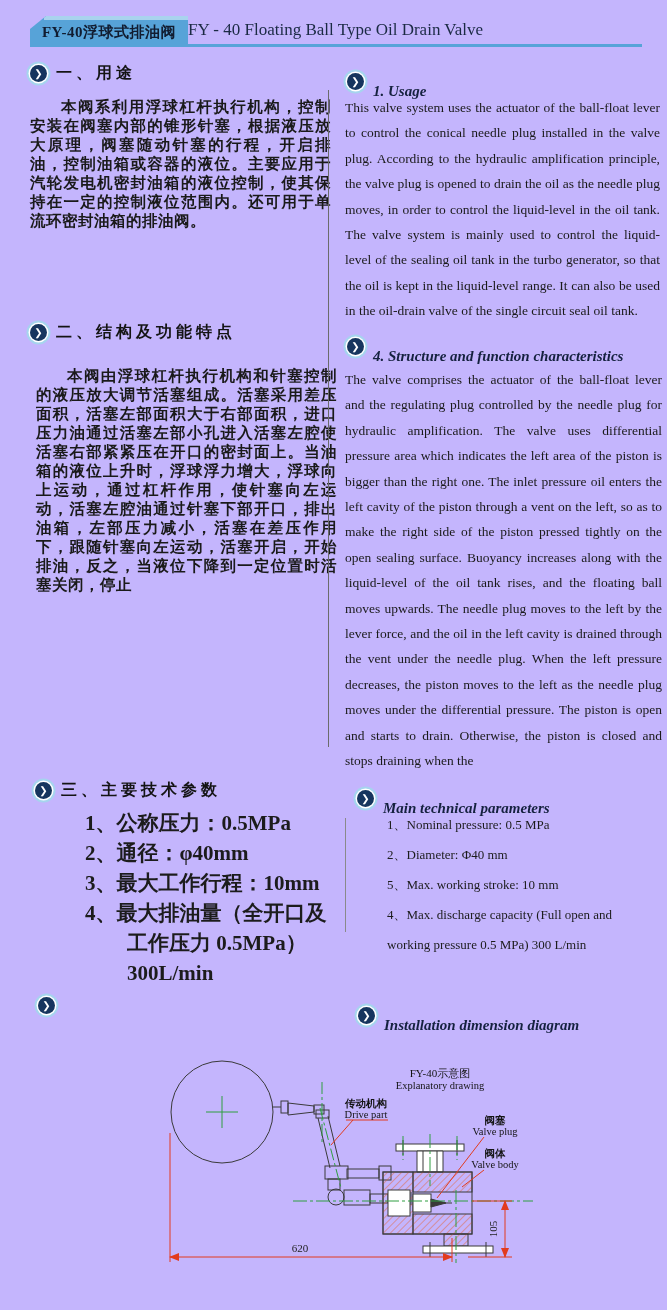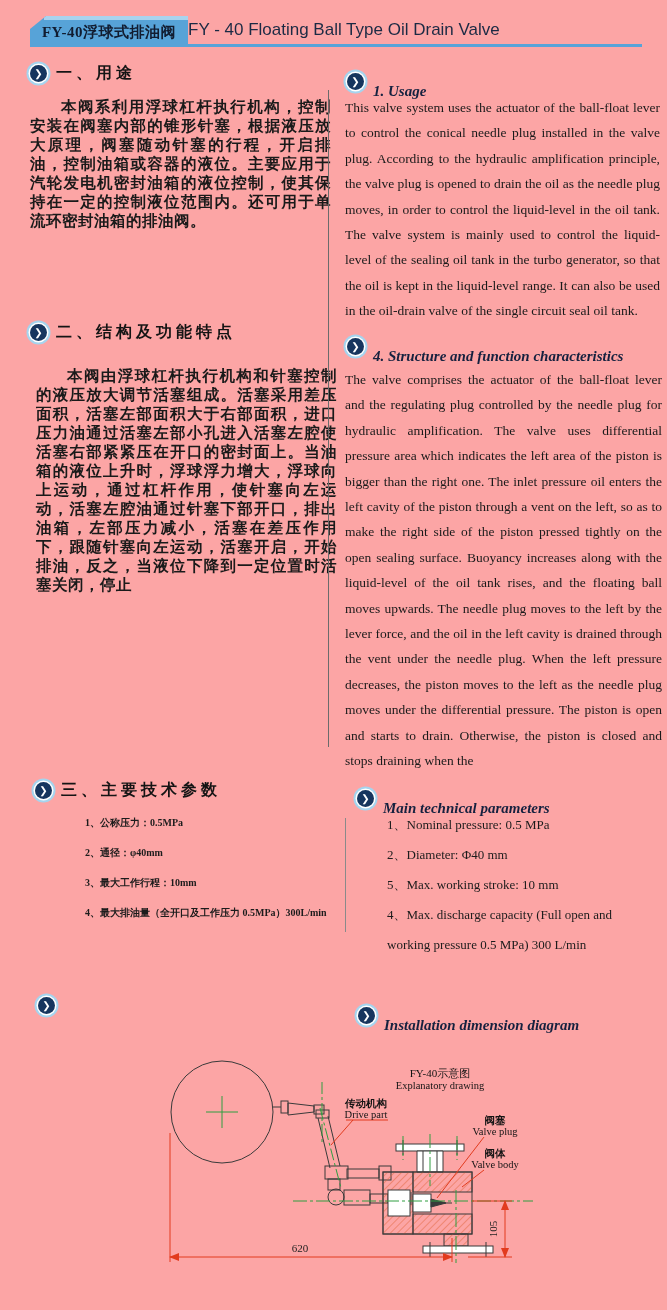--- a/index.html
+++ b/index.html
@@ -1,46 +1,46 @@
 <!DOCTYPE html>
 <html><head>
 <meta charset="utf-8">
 <style>
   html,body{margin:0;padding:0;background:#fff;}
-  .page{position:relative;width:667px;height:1310px;background:#fca5a5;overflow:hidden;
+  .page{position:relative;width:667px;height:1310px;background:#c4b5fd;overflow:hidden;
         font-family:"Liberation Serif", serif;color:#1c1c1c;}
 
   
   .banner{position:absolute;left:30px;top:16px;width:158px;height:30px;background:#57a3d8;
           clip-path:polygon(16px 0,100% 0,100% 100%,0 100%,0 13px);}
   .banner-strip{position:absolute;left:14px;top:0;right:0;height:4px;background:#a9d3ee;}
   .banner-text{position:absolute;left:0;right:0;top:7px;text-align:center;font-weight:bold;
                font-size:15px;color:#111c30;letter-spacing:0.5px;font-family:"Liberation Serif",serif;}
   .page-title{position:absolute;left:188px;top:20px;font-size:17px;color:#1b2a44;
-              font-family:Liberation Sans, sans-serif;}
+              font-family:Liberation Serif, serif;}
   .header-rule{position:absolute;left:30px;top:44px;width:612px;height:3px;background:#57a3d8;}
 
   
   .sec-head{position:absolute;display:flex;align-items:center;gap:9px;}
   .s-icon{width:17px;height:17px;border-radius:50%;background:#16355e;color:#fff;flex:0 0 auto;
           display:flex;align-items:center;justify-content:center;font-size:10px;font-weight:bold;
           box-shadow:0 0 0 1.5px #fff,0 0 0 3.5px #a6d4ee;font-family:"DejaVu Sans",sans-serif;}
   .h-cn{font-size:16px;font-weight:bold;letter-spacing:4px;color:#141414;
         font-family:"Liberation Serif",serif;}
   .h-en{font-size:15px;font-weight:bold;font-style:italic;color:#15213f;
         font-family:"Liberation Serif",serif;margin-top:20px;}
 
   
   .p-cn{position:absolute;font-size:15.5px;line-height:19px;font-weight:bold;text-align:justify;
         text-indent:2em;color:#1a1a1a;letter-spacing:0.5px;}
   .p-en{position:absolute;font-size:13.5px;line-height:25.4px;text-align:justify;color:#1a1a1a;}
 
   ul.plist{list-style:none;margin:0;padding:0;position:absolute;}
   ul.plist li{margin:0;}
-  .list-cn li{font-size:10px;line-height:30px;font-weight:bold;padding-left:2em;text-indent:-2em;}
+  .list-cn li{font-size:21px;line-height:30px;font-weight:bold;padding-left:2em;text-indent:-2em;}
   .list-en li{font-size:13px;line-height:30px;}
 
   .divider{position:absolute;width:1px;background:#6b6b6b;}
 
   .drawing{position:absolute;left:0;top:1050px;}
 </style>
 </head>
 <body>
 
 <div class="page">

